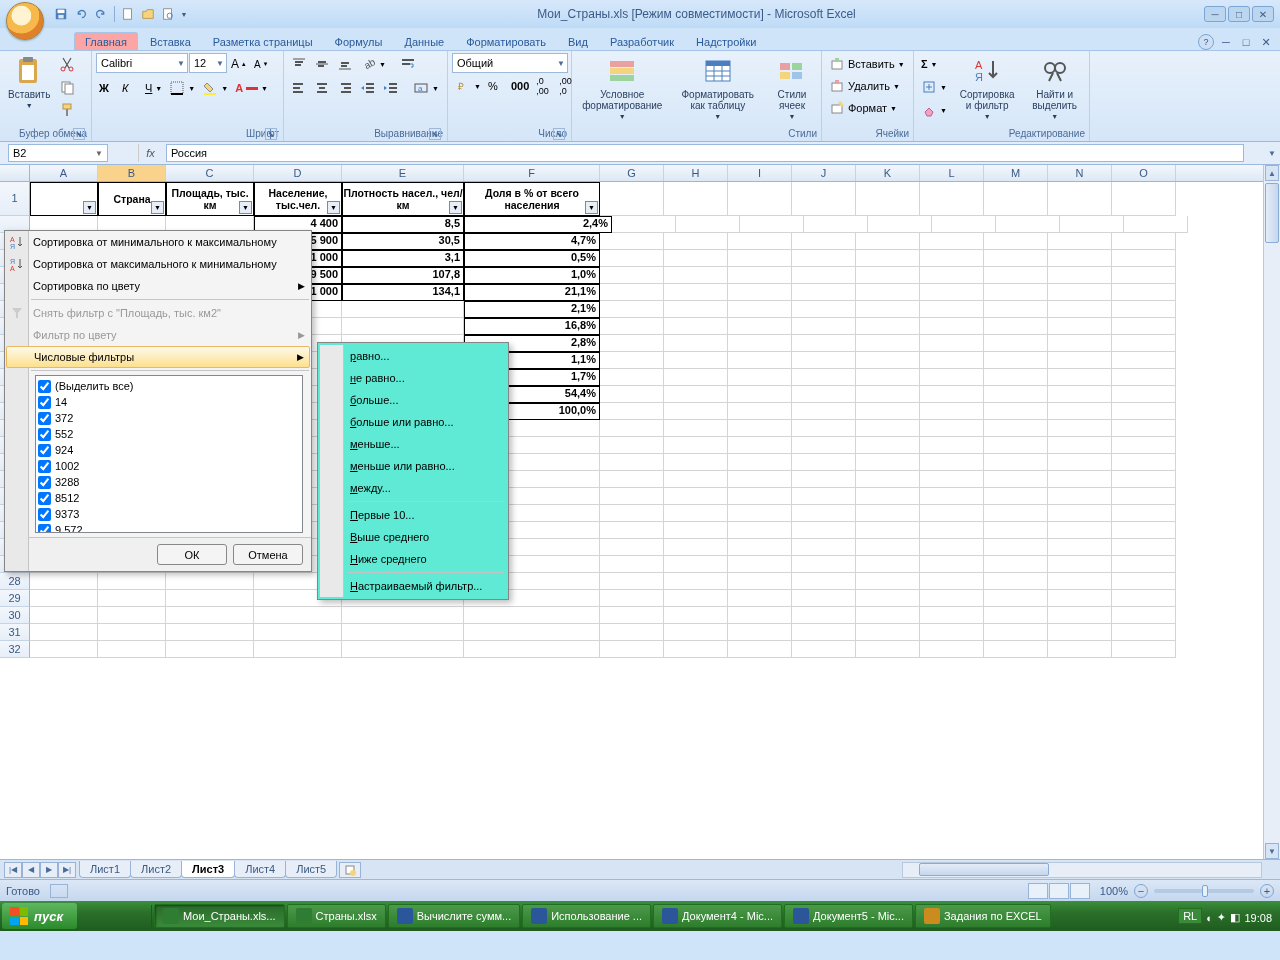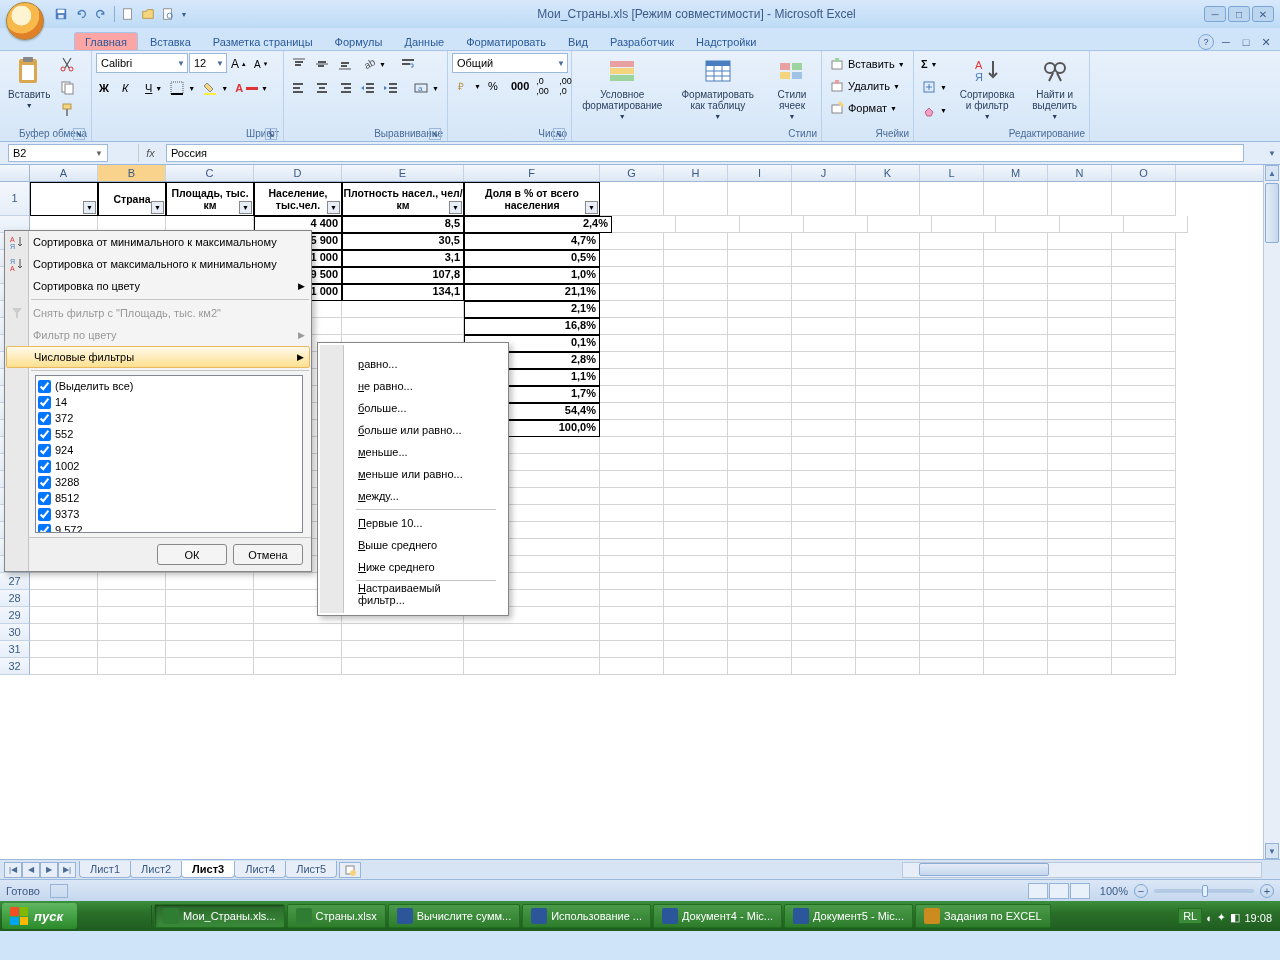--- a/index.html
+++ b/index.html
@@ -72,21 +72,21 @@
 .filterpop .mi .arr { margin-left: auto; font-size: 9px; }
 .filterpop .mi .ico { position:absolute; left:4px; width:16px; height:16px; }
 .filterpop .sep { height: 1px; background: #c5c5c5; margin: 2px 2px 2px 26px; }
 .filterpop .iconstrip { position:absolute; left:0; top:0; bottom:0; width:24px; background:#e9e9e9; border-right:1px solid #c5c5c5; }
 .filterpop .checklist { margin: 4px 8px 4px 30px; background: #fff; border: 1px solid #828790; height: 158px; overflow-y: scroll; padding: 2px; }
 .filterpop .checklist label { display: flex; align-items: center; gap: 4px; height: 16px; font-size: 11px; }
 .filterpop .btns { display: flex; justify-content: flex-end; gap: 6px; padding: 6px 8px; border-top:1px solid #c5c5c5; background:#f0f0f0; }
 .filterpop .btns button { width: 70px; height: 21px; font-size: 11px; background:#f4f4f4; border:1px solid #888; border-radius:3px; }
 
 
-.submenu { position: absolute; left: 317px; top: 342px; width: 192px; background: #ffffff; border: 1px solid #868686; box-shadow: 3px 3px 6px rgba(0,0,0,.25); z-index: 101; font-size: 11px; padding: 10px; }
+.submenu { position: absolute; left: 317px; top: 342px; width: 192px; background: #5eead4; border: 1px solid #868686; box-shadow: 3px 3px 6px rgba(0,0,0,.25); z-index: 101; font-size: 11px; padding: 2px; }
 .submenu .iconstrip { position:absolute; left:2px; top:2px; bottom:2px; width:24px; background:#e9e9e9; border-right:1px solid #c5c5c5; }
 .submenu .mi { height: 22px; display: flex; align-items: center; padding: 0 8px 0 30px; position:relative; }
 .submenu .mi u { text-decoration: underline; }
 .submenu .sep { height: 1px; background: #c5c5c5; margin: 2px 2px 2px 28px; }
 
 
 .sheettabs { height: 20px; background: #d7e4f3; border-top: 1px solid #9bb9dc; display: flex; align-items: center; padding-left: 4px; position:relative; }
 .sheetnav { display:flex; gap:0; }
 .sheetnav div { width:18px; height:16px; border:1px solid #97b4d8; background:#e7eef8; display:flex; align-items:center; justify-content:center; font-size:8px; color:#4a6c99; }
 .sheettab { padding: 2px 10px; background: #e7eef8; border: 1px solid #97b4d8; border-top: none; border-radius: 0 0 4px 4px; margin-left: -1px; font-size: 11px; color:#3a5a85; }
@@ -700,38 +700,20 @@
         <div class="cell" style="width: 64px;"></div>
         <div class="cell" style="width: 64px;"></div>
       </div>
       <div class="gridrow">
         <div class="rowhead"></div>
         <div class="cell" style="width: 68px;"></div>
         <div class="cell" style="width: 68px;"></div>
         <div class="cell" style="width: 88px;"></div>
         <div class="cell" style="width: 88px;"></div>
         <div class="cell" style="width: 122px;"></div>
-        <div class="datacell" style="width: 136px;">0,1%</div>
-        <div class="cell" style="width: 64px;"></div>
-        <div class="cell" style="width: 64px;"></div>
-        <div class="cell" style="width: 64px;"></div>
-        <div class="cell" style="width: 64px;"></div>
-        <div class="cell" style="width: 64px;"></div>
-        <div class="cell" style="width: 64px;"></div>
-        <div class="cell" style="width: 64px;"></div>
-        <div class="cell" style="width: 64px;"></div>
-        <div class="cell" style="width: 64px;"></div>
-      </div>
-      <div class="gridrow">
-        <div class="rowhead"></div>
-        <div class="cell" style="width: 68px;"></div>
-        <div class="cell" style="width: 68px;"></div>
-        <div class="cell" style="width: 88px;"></div>
-        <div class="cell" style="width: 88px;"></div>
-        <div class="cell" style="width: 122px;"></div>
         <div class="datacell" style="width: 136px;">2,8%</div>
         <div class="cell" style="width: 64px;"></div>
         <div class="cell" style="width: 64px;"></div>
         <div class="cell" style="width: 64px;"></div>
         <div class="cell" style="width: 64px;"></div>
         <div class="cell" style="width: 64px;"></div>
         <div class="cell" style="width: 64px;"></div>
         <div class="cell" style="width: 64px;"></div>
         <div class="cell" style="width: 64px;"></div>
         <div class="cell" style="width: 64px;"></div>

